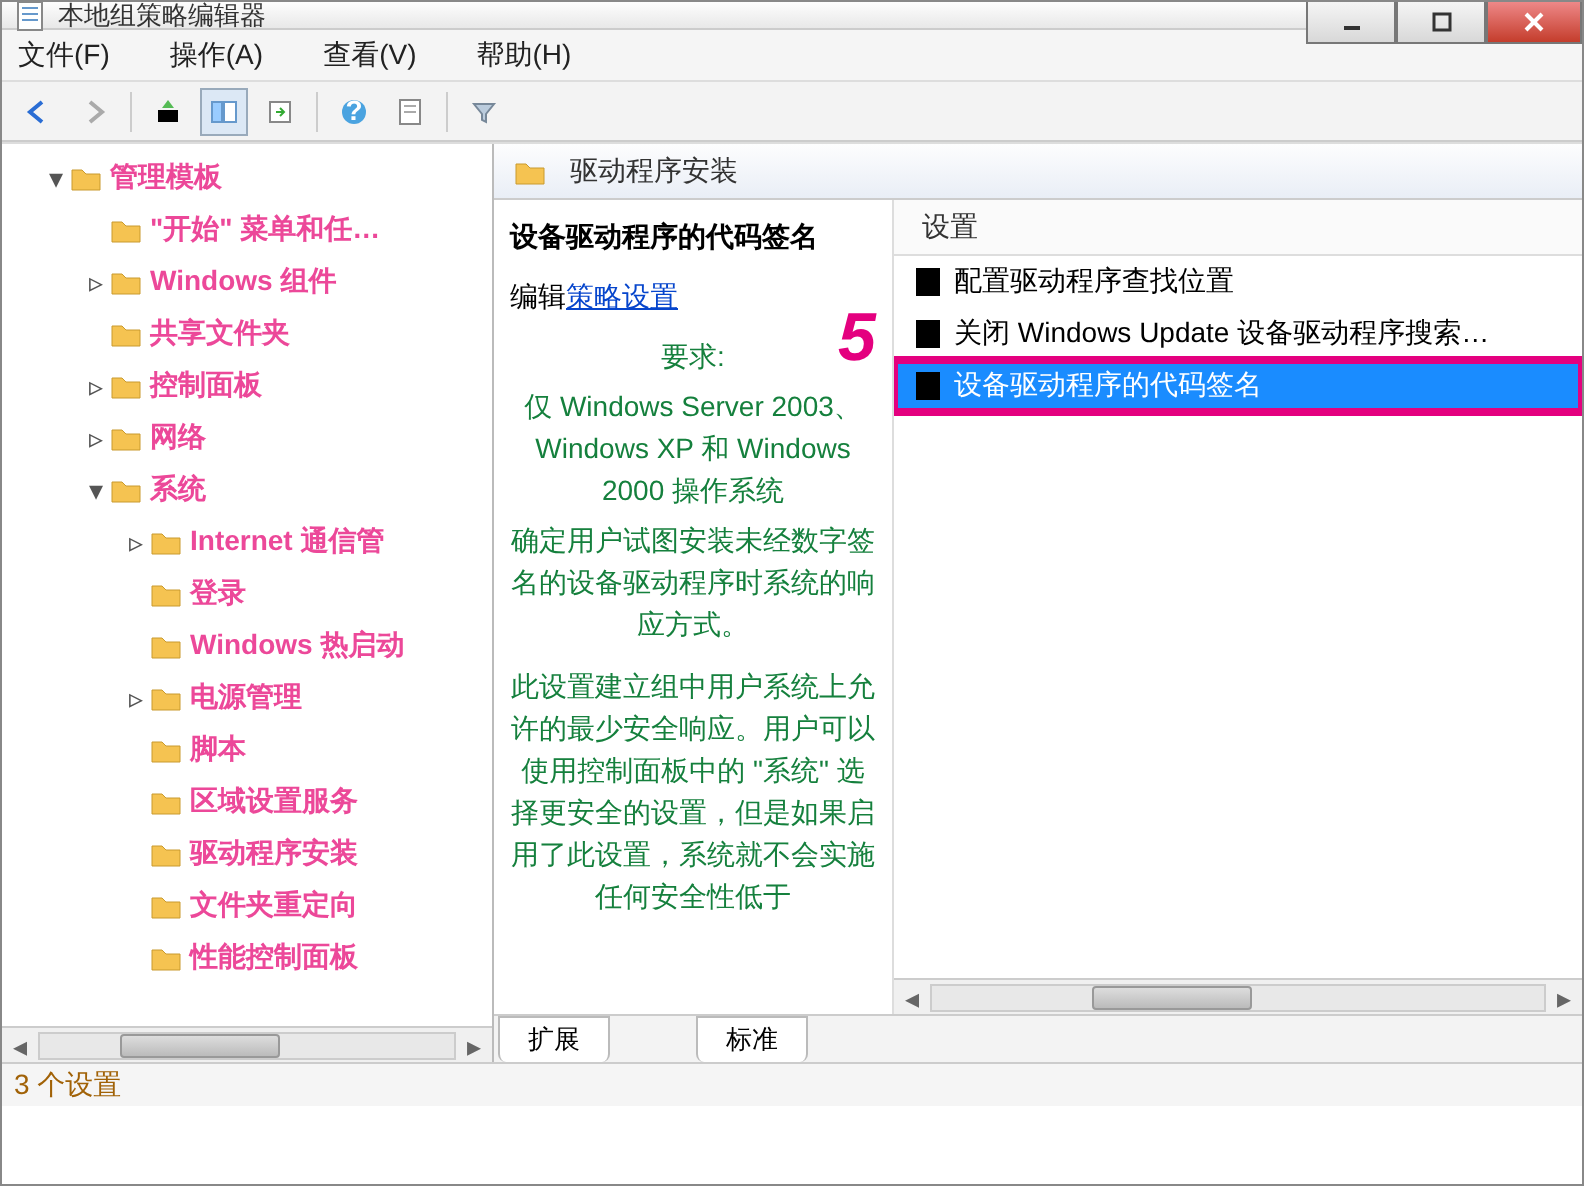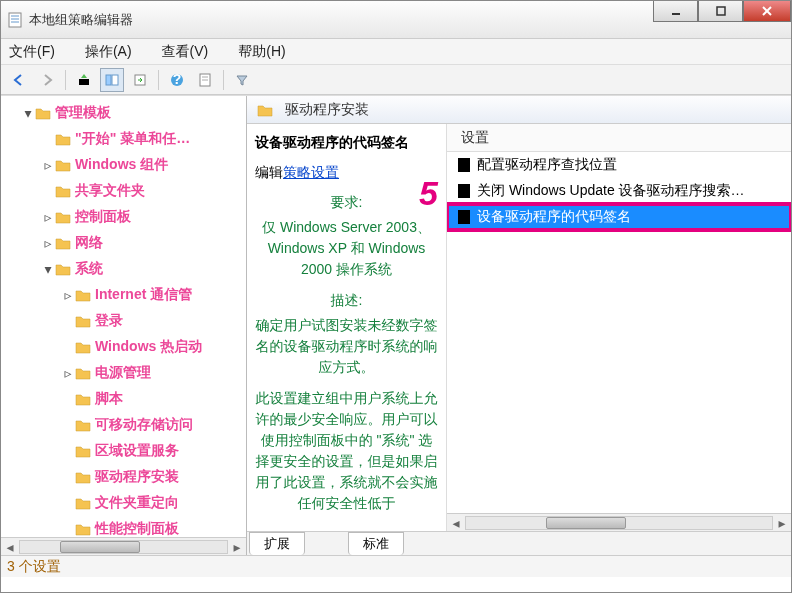--- a/index.html
+++ b/index.html
@@ -1,18 +1,18 @@
 <!DOCTYPE html>
 <html><head>
 <meta charset="utf-8">
 <style>
 * { margin: 0; padding: 0; box-sizing: border-box; font-family: "Microsoft YaHei", SimSun, sans-serif; font-size: 14px; }
 body { background: #fff; width: 792px; height: 593px; overflow: hidden; border: 1px solid #888; }
 
-.titlebar { height: 38px; background: linear-gradient(#fdfdfd, #e8e8e8); display: flex; align-items: center; padding-left: 6px; border-bottom: 1px solid #ccc; }
+.titlebar { height: 14px; background: linear-gradient(#fdfdfd, #e8e8e8); display: flex; align-items: center; padding-left: 6px; border-bottom: 1px solid #ccc; }
 .titlebar .icon { width: 16px; height: 16px; margin-right: 6px; }
 .titlebar .title { flex: 1; font-size: 13px; color: #333; }
 .win-controls { display: flex; height: 100%; }
 .win-btn { width: 45px; height: 22px; display: flex; align-items: center; justify-content: center; border: 1px solid #777; margin-top: -1px; background: linear-gradient(#f5f5f5,#d8d8d8); }
 .win-btn.close { background: linear-gradient(#e88,#c43d2c); color: #fff; width: 48px; }
 .win-btn svg { width: 12px; height: 12px; }
 
 .menubar { height: 26px; display: flex; align-items: center; padding: 0 8px; gap: 30px; background: #f5f5f5; border-bottom: 1px solid #ddd; }
 .menubar span { font-size: 14px; color: #222; }
 
@@ -241,27 +241,20 @@
             <svg class="folder-icon folder" viewBox="0 0 16 14">
               <path d="M1 3 L6 3 L8 5 L15 5 L15 13 L1 13 Z"></path>
             </svg>
             <span class="label">脚本</span>
           </div>
           <div class="tree-row ind-3">
             <span class="tw"></span>
             <svg class="folder-icon folder" viewBox="0 0 16 14">
               <path d="M1 3 L6 3 L8 5 L15 5 L15 13 L1 13 Z"></path>
             </svg>
-            <span class="label">可移动存储访问</span>
-          </div>
-          <div class="tree-row ind-3">
-            <span class="tw"></span>
-            <svg class="folder-icon folder" viewBox="0 0 16 14">
-              <path d="M1 3 L6 3 L8 5 L15 5 L15 13 L1 13 Z"></path>
-            </svg>
             <span class="label">区域设置服务</span>
           </div>
           <div class="tree-row ind-3">
             <span class="tw"></span>
             <svg class="folder-icon folder" viewBox="0 0 16 14">
               <path d="M1 3 L6 3 L8 5 L15 5 L15 13 L1 13 Z"></path>
             </svg>
             <span class="label">驱动程序安装</span>
           </div>
           <div class="tree-row ind-3">
@@ -298,21 +291,20 @@
     </div>
 
     <div class="detail-body">
       <div class="desc-pane">
         <div class="heading">设备驱动程序的代码签名</div>
         <div>
           <span>编辑</span><a class="edit-link">策略设置</a>
         </div>
         <p>要求:</p>
         <p style="margin-top:-6px;">仅 Windows Server 2003、Windows XP 和 Windows 2000 操作系统</p>
-        <p>描述:</p>
         <p style="margin-top:-6px;">确定用户试图安装未经数字签名的设备驱动程序时系统的响应方式。</p>
         <p>此设置建立组中用户系统上允许的最少安全响应。用户可以使用控制面板中的 "系统" 选择更安全的设置，但是如果启用了此设置，系统就不会实施任何安全性低于</p>
       </div>
 
       <div class="list-pane">
         <div class="callout-5">5</div>
         <div class="list-header">设置</div>
         <div class="list-body" id="list-body">
             <div class="list-item">
               <svg class="doc-icon" viewBox="0 0 14 16">

